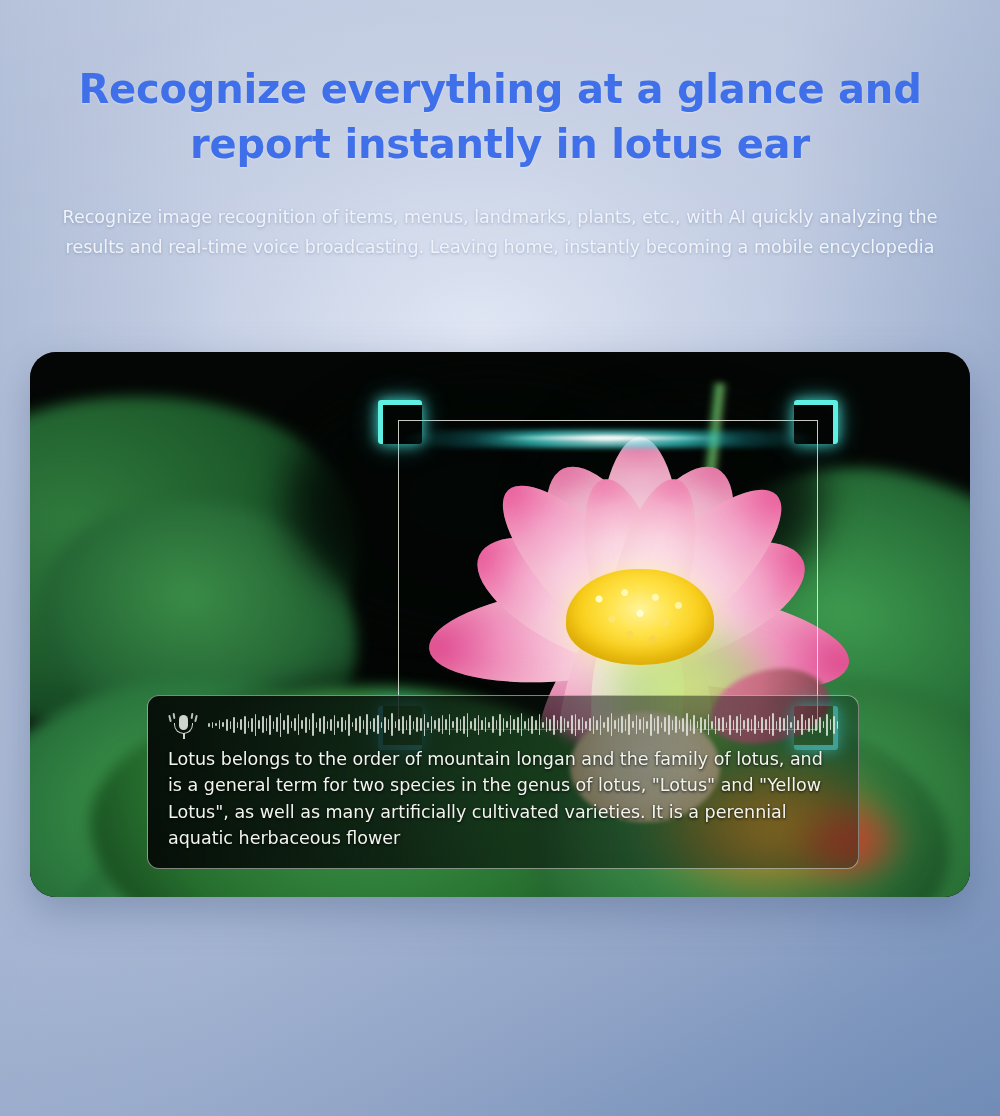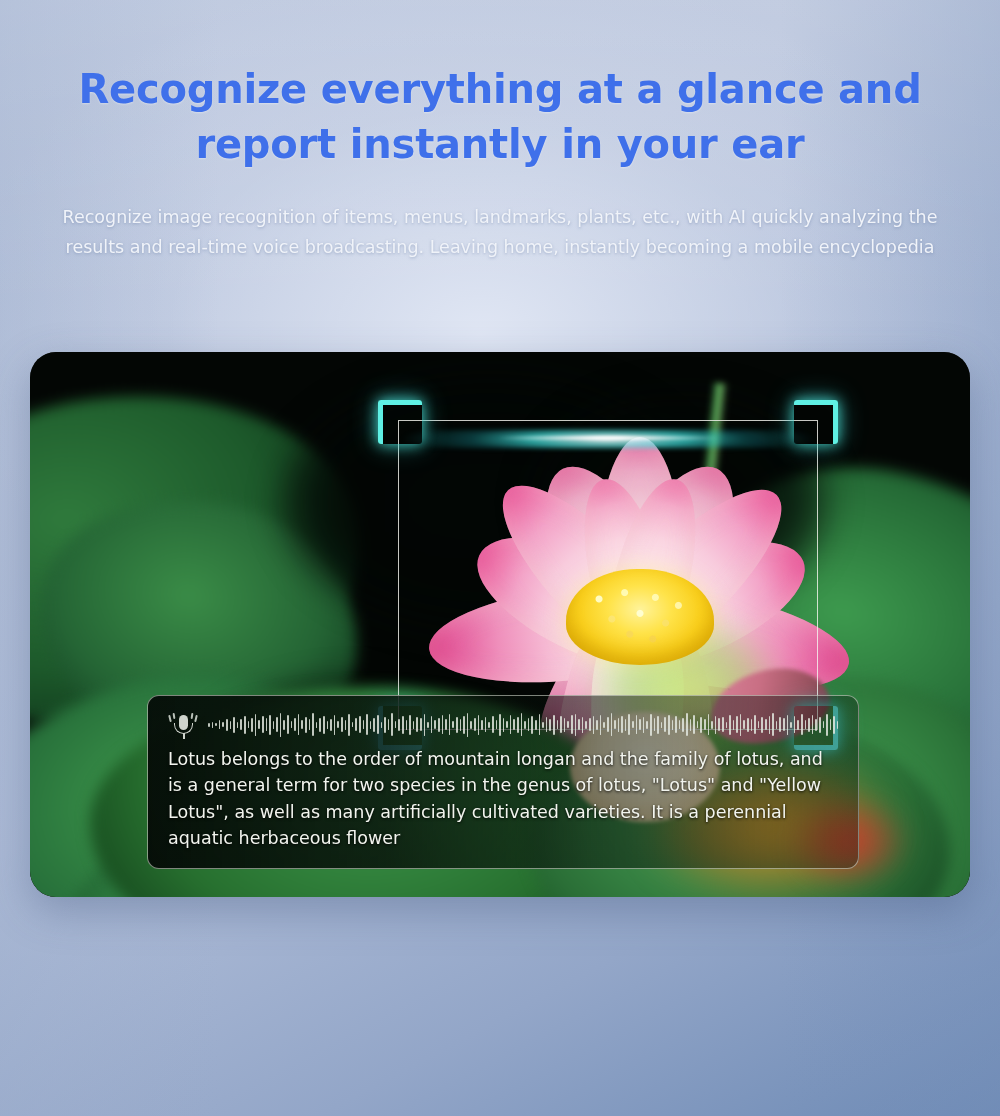--- a/index.html
+++ b/index.html
@@ -363,21 +363,21 @@
     font-weight: 400;
     text-shadow: 0 1px 3px rgba(0,0,0,0.9);
   }
 </style>
 </head>
 <body>
 
 <div class="page-bg"></div>
 
 <div class="header">
-  <h1 class="headline">Recognize everything at a glance and report instantly in your ear</h1>
+  <h1 class="headline">Recognize everything at a glance and report instantly in lotus ear</h1>
   <p class="subhead">Recognize image recognition of items, menus, landmarks, plants, etc., with AI quickly analyzing the results and real-time voice broadcasting. Leaving home, instantly becoming a mobile encyclopedia</p>
 </div>
 
 <div class="card">
 
   <div class="scene">
     <div class="leaf leaf-l1"></div>
     <div class="leaf leaf-l1b"></div>
     <div class="leaf leaf-r1"></div>
     <div class="leaf soft dark-b1"></div>

